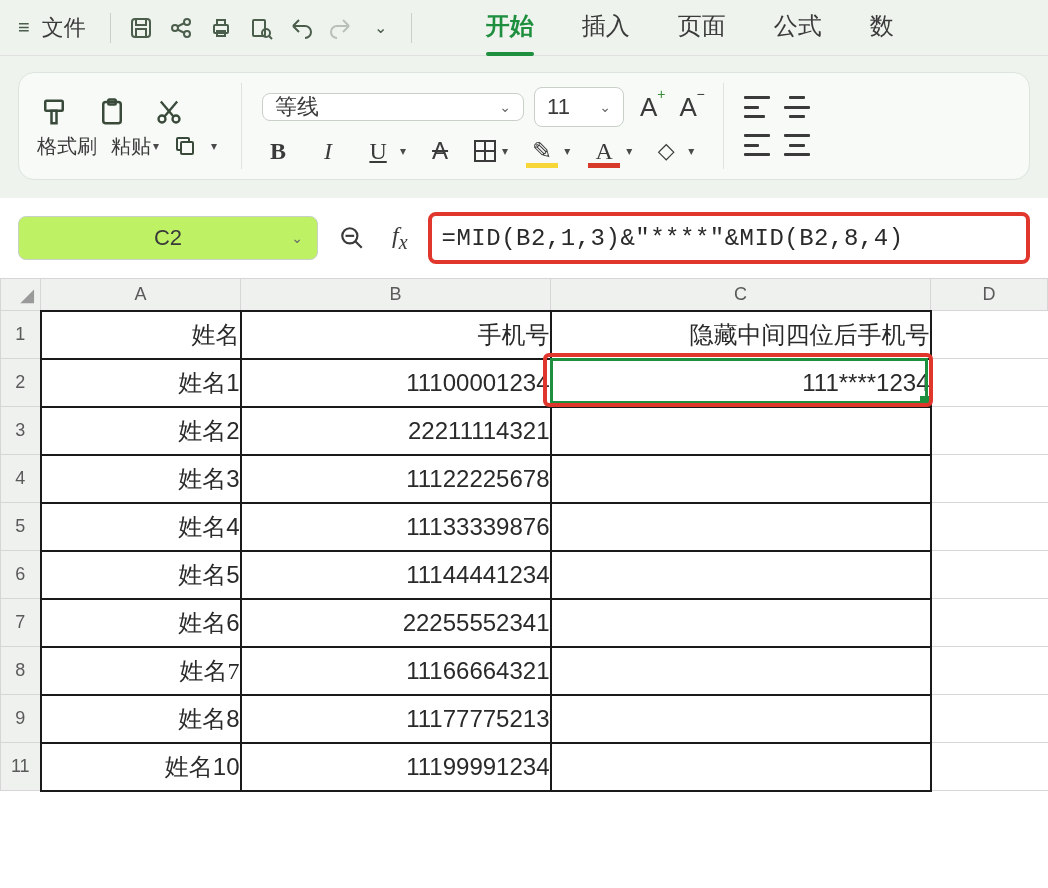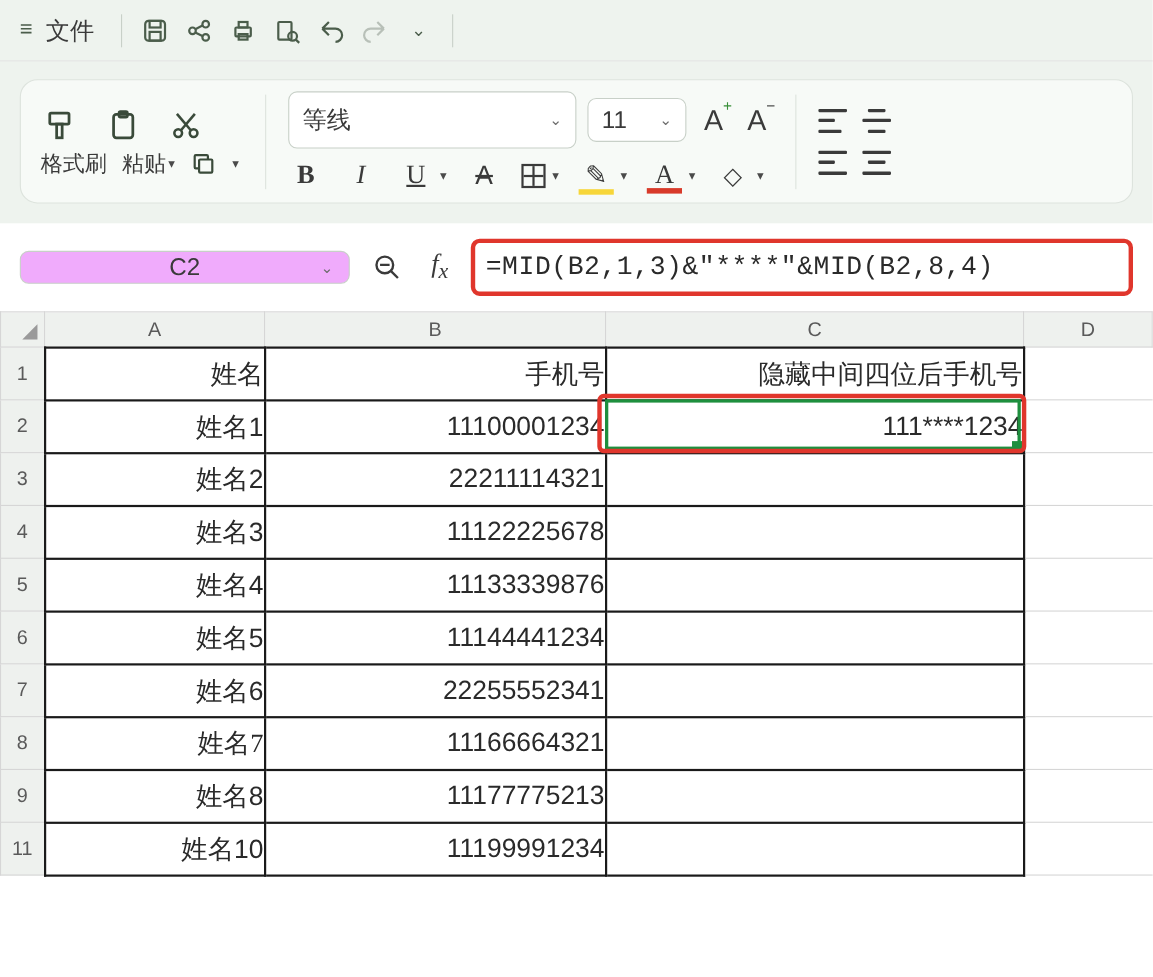--- a/index.html
+++ b/index.html
@@ -24,21 +24,21 @@
 .rgroup1 .top .ricon { font-size:30px; color:#3a4a3a; }
 .rgroup1 .bot { display:flex; gap:14px; align-items:center; font-size:20px; color:#3a3a3a; padding:0 4px; }
 .rgroup1 .bot .lbl { display:flex; align-items:center; gap:2px; }
 .rgroup1 .bot .drop { font-size:12px; color:#4a4a4a; }
 .rgroup1 .bot .smicon { font-size:22px; color:#3a4a3a; }
 
 .vdiv { width:1px; height:86px; background:#dde3dd; margin:0 12px; }
 
 .font-row { display:flex; flex-direction:column; gap:10px; }
 .font-top { display:flex; gap:10px; align-items:center; }
-.font-select { width:262px; height:52px; background:#fff; border:1px solid #c8d0c8; border-radius:8px; display:flex; align-items:center; justify-content:space-between; padding:0 12px; font-size:22px; color:#3a3a3a; }
+.font-select { width:262px; height:28px; background:#fff; border:1px solid #c8d0c8; border-radius:8px; display:flex; align-items:center; justify-content:space-between; padding:0 12px; font-size:22px; color:#3a3a3a; }
 .size-select { width:90px; height:40px; background:#fff; border:1px solid #c8d0c8; border-radius:8px; display:flex; align-items:center; justify-content:space-between; padding:0 12px; font-size:22px; color:#3a3a3a; }
 .asup { font-size:26px; color:#3a3a3a; position:relative; padding:4px 6px; }
 .asup sup { font-size:14px; color:#3a8f3a; position:absolute; top:-2px; right:-2px; }
 .asup.minus sup { color:#3a3a3a; }
 .font-bot { display:flex; gap:18px; align-items:center; font-size:24px; color:#3a3a3a; }
 .font-bot .fb { font-family:"Times New Roman",serif; width:32px; text-align:center; }
 .font-bot .bold { font-weight:700; }
 .font-bot .italic { font-style:italic; }
 .font-bot .under { text-decoration:underline; }
 .font-bot .strike { text-decoration:line-through; font-family:sans-serif; }
@@ -53,21 +53,21 @@
 .font-bot .colorA .bar { position:absolute; bottom:-3px; left:0; right:0; height:5px; background:#d83a2a; }
 .font-bot .eraser { font-size:22px; }
 
 .align-col { display:flex; flex-direction:column; gap:16px; align-items:center; }
 .align-row { display:flex; gap:14px; }
 .align-icon { width:26px; height:22px; display:inline-flex; flex-direction:column; justify-content:space-between; }
 .align-icon span { height:3px; background:#3a3a3a; border-radius:1px; }
 
 
 .fxrow { display:flex; align-items:center; gap:14px; padding:14px 18px; }
-.namebox { width:300px; height:30px; border:1px solid #c8d0c8; border-radius:8px; display:flex; align-items:center; padding:0 14px; background:#f0abfc; font-size:22px; color:#3a3a3a; justify-content:center; position:relative; }
+.namebox { width:300px; height:44px; border:1px solid #c8d0c8; border-radius:8px; display:flex; align-items:center; padding:0 14px; background:#bef264; font-size:22px; color:#3a3a3a; justify-content:center; position:relative; }
 .namebox .caret { position:absolute; right:14px; font-size:14px; color:#6a6a6a; }
 .zoomout { width:40px; height:40px; display:flex; align-items:center; justify-content:center; font-size:24px; color:#3a3a3a; }
 .fxlbl { font-style:italic; font-family:"Times New Roman",serif; font-size:24px; color:#3a3a3a; margin:0 6px; }
 .formula-area { flex:1; border:4px solid #e0362c; border-radius:8px; height:52px; display:flex; align-items:center; padding:0 10px; font-family:"Courier New",monospace; font-size:24px; color:#2a2a2a; letter-spacing:0.5px; }
 
 
 .grid { position:relative; }
 table.sheet { border-collapse:collapse; width:100%; }
 .colhdr th { background:#eef1ee; border:1px solid #d6d6d6; font-weight:400; color:#5a5a5a; font-size:18px; height:32px; }
 .colhdr th.corner { width:40px; background:#eef1ee; text-align:right; padding-right:6px; color:#9a9a9a; }
@@ -132,20 +132,27 @@
         <path d="M4 10 L10 4 M4 10 L10 16 M4 10 H16 A6 6 0 0 1 16 22" fill="none" stroke="#4b5d4b" stroke-width="2"></path>
       </svg>
   </span>
   <span class="tbicon">
     <svg width="24" height="24" viewBox="0 0 24 24">
         <path d="M20 10 L14 4 M20 10 L14 16 M20 10 H8 A6 6 0 0 0 8 22" fill="none" stroke="#b8c0b8" stroke-width="2"></path>
       </svg>
   </span>
   <span class="tbicon" style="font-size:16px;">⌄</span>
   <span class="vsep"></span>
+  <div class="tabs">
+    <span class="tab active">开始</span>
+    <span class="tab">插入</span>
+    <span class="tab">页面</span>
+    <span class="tab">公式</span>
+    <span class="tab">数</span>
+  </div>
 </div>
 
 <div class="ribbon">
   <div class="ribbon-box">
 
     <div class="rgroup1">
       <div class="top">
         <span class="ricon">
           <svg width="30" height="30" viewBox="0 0 24 24">
               <rect x="5" y="3" width="14" height="8" rx="1" fill="none" stroke="#3a4a3a" stroke-width="2"></rect>

